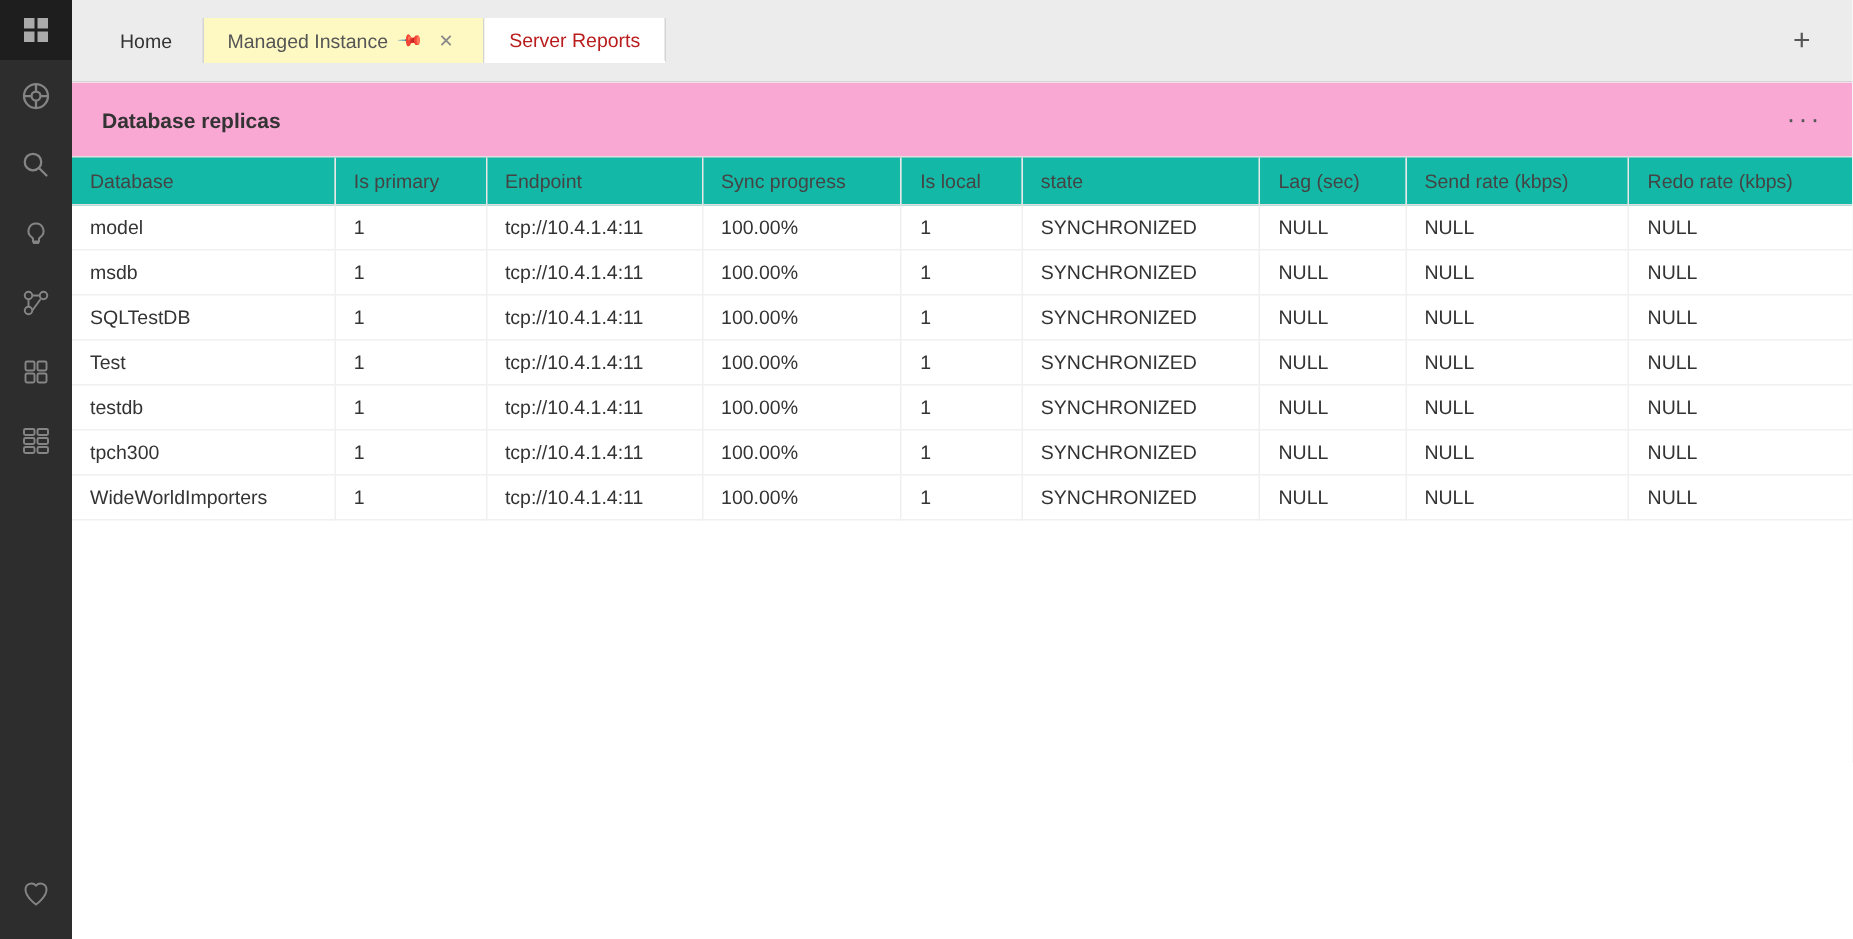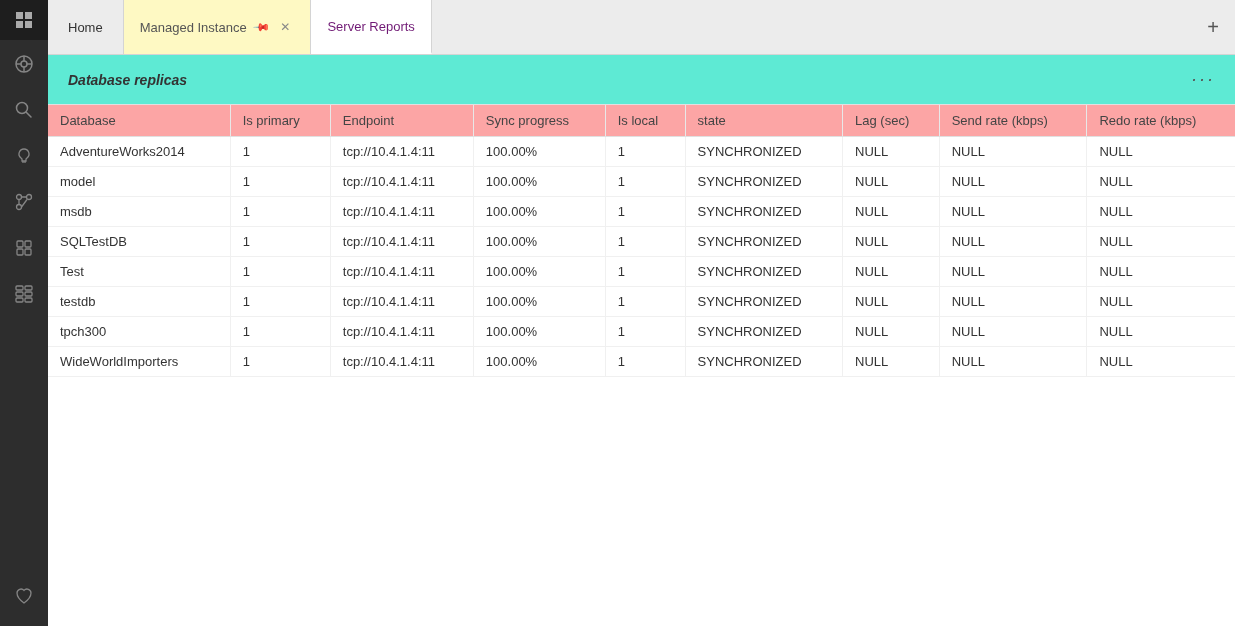--- a/index.html
+++ b/index.html
@@ -47,21 +47,21 @@
       overflow: hidden;
     }
 
     
     .tab-bar {
       display: flex;
       align-items: center;
       background: #ececec;
       border-bottom: 1px solid #d4d4d4;
       height: 55px;
-      padding: 0;
+      padding: 12px;
       flex-shrink: 0;
     }
     .tab-home {
       padding: 0 20px;
       height: 100%;
       display: flex;
       align-items: center;
       font-size: 13px;
       color: #333;
       cursor: pointer;
@@ -76,21 +76,21 @@
       cursor: pointer;
       background: #fef9c3;
       border-right: 1px solid #d4d4d4;
       color: #555;
       font-size: 13px;
       position: relative;
       gap: 8px;
     }
     .tab.active {
       background: #ffffff;
-      color: #701a75;
+      color: #b91c1c;
       border-bottom: 2px solid #ffffff;
     }
     .tab-close {
       font-size: 12px;
       color: #888;
       cursor: pointer;
       padding: 2px 4px;
       border-radius: 3px;
     }
     .tab-pin {
@@ -117,44 +117,43 @@
       overflow-y: auto;
       background: #ffffff;
     }
 
     
     .section-header {
       display: flex;
       align-items: center;
       justify-content: space-between;
       padding: 14px 20px;
-      background: #5eead4;
+      background: #f9a8d4;
       border-bottom: 1px solid #e0e0e0;
-      font-style: italic;
     }
     .section-title {
       font-size: 14px;
       font-weight: 600;
       color: #333;
     }
     .section-menu {
       font-size: 18px;
       color: #555;
       cursor: pointer;
       letter-spacing: 2px;
     }
 
     
     .data-table {
       width: 100%;
       border-collapse: collapse;
       font-size: 13px;
     }
     .data-table th {
-      background: #fca5a5;
+      background: #14b8a6;
       border-bottom: 1px solid #e0e0e0;
       border-right: 1px solid #e8e8e8;
       padding: 8px 12px;
       text-align: left;
       font-weight: 500;
       color: #444;
       white-space: nowrap;
     }
     .data-table td {
       border-bottom: 1px solid #f0f0f0;
@@ -273,31 +272,20 @@
           <th>Endpoint</th>
           <th>Sync progress</th>
           <th>Is local</th>
           <th>state</th>
           <th>Lag (sec)</th>
           <th>Send rate (kbps)</th>
           <th>Redo rate (kbps)</th>
         </tr>
       </thead>
       <tbody id="table-body">
-      <tr>
-            <td>AdventureWorks2014</td>
-            <td>1</td>
-            <td>tcp://10.4.1.4:11</td>
-            <td>100.00%</td>
-            <td>1</td>
-            <td>SYNCHRONIZED</td>
-            <td>NULL</td>
-            <td>NULL</td>
-            <td>NULL</td>
-          </tr>
           <tr>
             <td>model</td>
             <td>1</td>
             <td>tcp://10.4.1.4:11</td>
             <td>100.00%</td>
             <td>1</td>
             <td>SYNCHRONIZED</td>
             <td>NULL</td>
             <td>NULL</td>
             <td>NULL</td>

